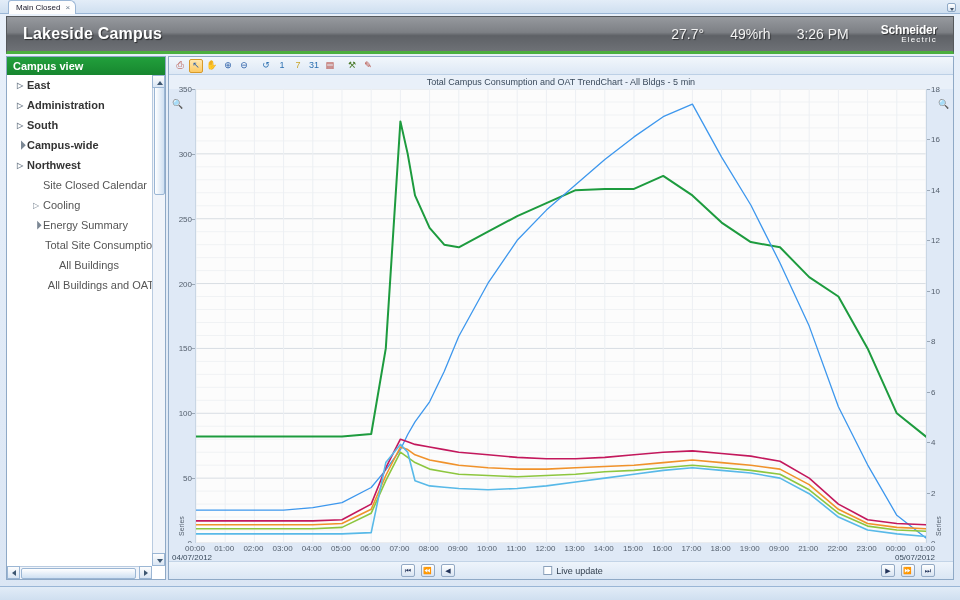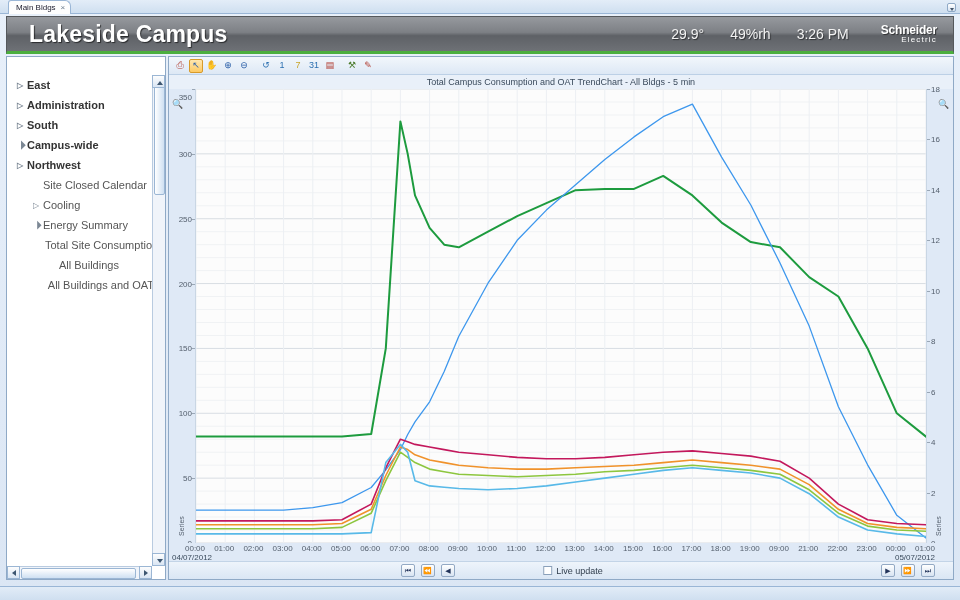--- a/index.html
+++ b/index.html
@@ -26,21 +26,21 @@
        border:1px solid #8fa9c6; background:linear-gradient(#ffffff,#d5e2f1); border-radius:2px;}
   .tabstrip .sysbtn:after{ content:""; position:absolute; left:2px; top:4px; width:0;height:0;
        border-left:2.5px solid transparent;border-right:2.5px solid transparent;border-top:3px solid #44566b;}
 
   
   .banner { position:absolute; left:6px; top:16px; width:948px; height:38px;
             background:linear-gradient(#8e9196 0%, #75787d 40%, #5c5f63 60%, #747madeup 100%);
             background:linear-gradient(#96999e 0%,#7d8085 45%,#5e6166 55%,#6e7176 100%);
             border:1px solid #55585c; border-bottom:3px solid #4caf3f;
             display:flex; align-items:center; }
-  .banner-title { color:#fff; font-size:23px; font-weight:bold; margin-left:22px;
+  .banner-title { color:#fff; font-size:16px; font-weight:bold; margin-left:16px;
                   text-shadow:1px 1px 1px rgba(0,0,0,.6); letter-spacing:.2px; }
   .banner-right { margin-left:auto; display:flex; align-items:center; gap:26px;
                   margin-right:10px; }
   .banner-val { color:#f2f2f2; font-size:14px; text-shadow:1px 1px 1px rgba(0,0,0,.5); }
   .logo { color:#fff; text-align:left; line-height:1.02; margin-left:6px; margin-right:6px;}
   .logo .l1 { font-size:12px; font-weight:bold; letter-spacing:-.2px;
               text-shadow:1px 1px 1px rgba(0,0,0,.6);}
   .logo .l2 { font-size:8px; letter-spacing:1.2px; text-align:right; }
 
   
@@ -134,40 +134,41 @@
   .statusbar { position:absolute; left:0; bottom:0; width:960px; height:14px;
                background:linear-gradient(#e2ecf7,#cfdff0); border-top:1px solid #9ab6d6; }
 </style>
 </head>
 <body>
 
 <div id="app">
 
   <div class="tabstrip">
     <div class="tab">
-      <span>Main Bldgs</span>
+      <span>Main Closed</span>
       <span class="close">×</span>
     </div>
     <div class="sysbtn"></div>
   </div>
 
   <div class="banner">
     <div class="banner-title">Lakeside Campus</div>
     <div class="banner-right">
-      <span class="banner-val">29.9°</span>
+      <span class="banner-val">27.7°</span>
       <span class="banner-val">49%rh</span>
       <span class="banner-val">3:26 PM</span>
       <span class="logo">
         <div class="l1">Schneider</div>
         <div class="l2">Electric</div>
       </span>
     </div>
   </div>
 
   <div class="treepanel">
+    <div class="tree-head">Campus view</div>
     <div class="tree-body" id="tree">
         <div class="tnode l1">
           <span class="arrow closed"></span>
           <span>East</span>
         </div>
         <div class="tnode l1">
           <span class="arrow closed"></span>
           <span>Administration</span>
         </div>
         <div class="tnode l1">
@@ -260,21 +261,21 @@
           <span class="ylab" style="top: 324.286px;">100</span>
           <span class="tick" style="right: 0px; top: 324.286px;"></span>
           <span class="ylab" style="top: 259.429px;">150</span>
           <span class="tick" style="right: 0px; top: 259.429px;"></span>
           <span class="ylab" style="top: 194.571px;">200</span>
           <span class="tick" style="right: 0px; top: 194.571px;"></span>
           <span class="ylab" style="top: 129.714px;">250</span>
           <span class="tick" style="right: 0px; top: 129.714px;"></span>
           <span class="ylab" style="top: 64.8571px;">300</span>
           <span class="tick" style="right: 0px; top: 64.8571px;"></span>
-          <span class="ylab" style="top: 8px;">350</span>
+          <span class="ylab" style="top: 0px;">350</span>
           <span class="tick" style="right: 0px; top: 0px;"></span>
         </div>
       <div class="plot" id="plot">
           <svg width="730" height="454" style="display: block;">
             <line x1="0" x2="730" y1="454" y2="454" stroke="#d8dde3" stroke-width="1"></line>
             <line x1="0" x2="730" y1="441.0285714285714" y2="441.0285714285714" stroke="#f0f2f4" stroke-width="1"></line>
             <line x1="0" x2="730" y1="428.0571428571429" y2="428.0571428571429" stroke="#f0f2f4" stroke-width="1"></line>
             <line x1="0" x2="730" y1="415.0857142857143" y2="415.0857142857143" stroke="#f0f2f4" stroke-width="1"></line>
             <line x1="0" x2="730" y1="402.1142857142857" y2="402.1142857142857" stroke="#f0f2f4" stroke-width="1"></line>
             <line x1="0" x2="730" y1="389.14285714285717" y2="389.14285714285717" stroke="#d8dde3" stroke-width="1"></line>

